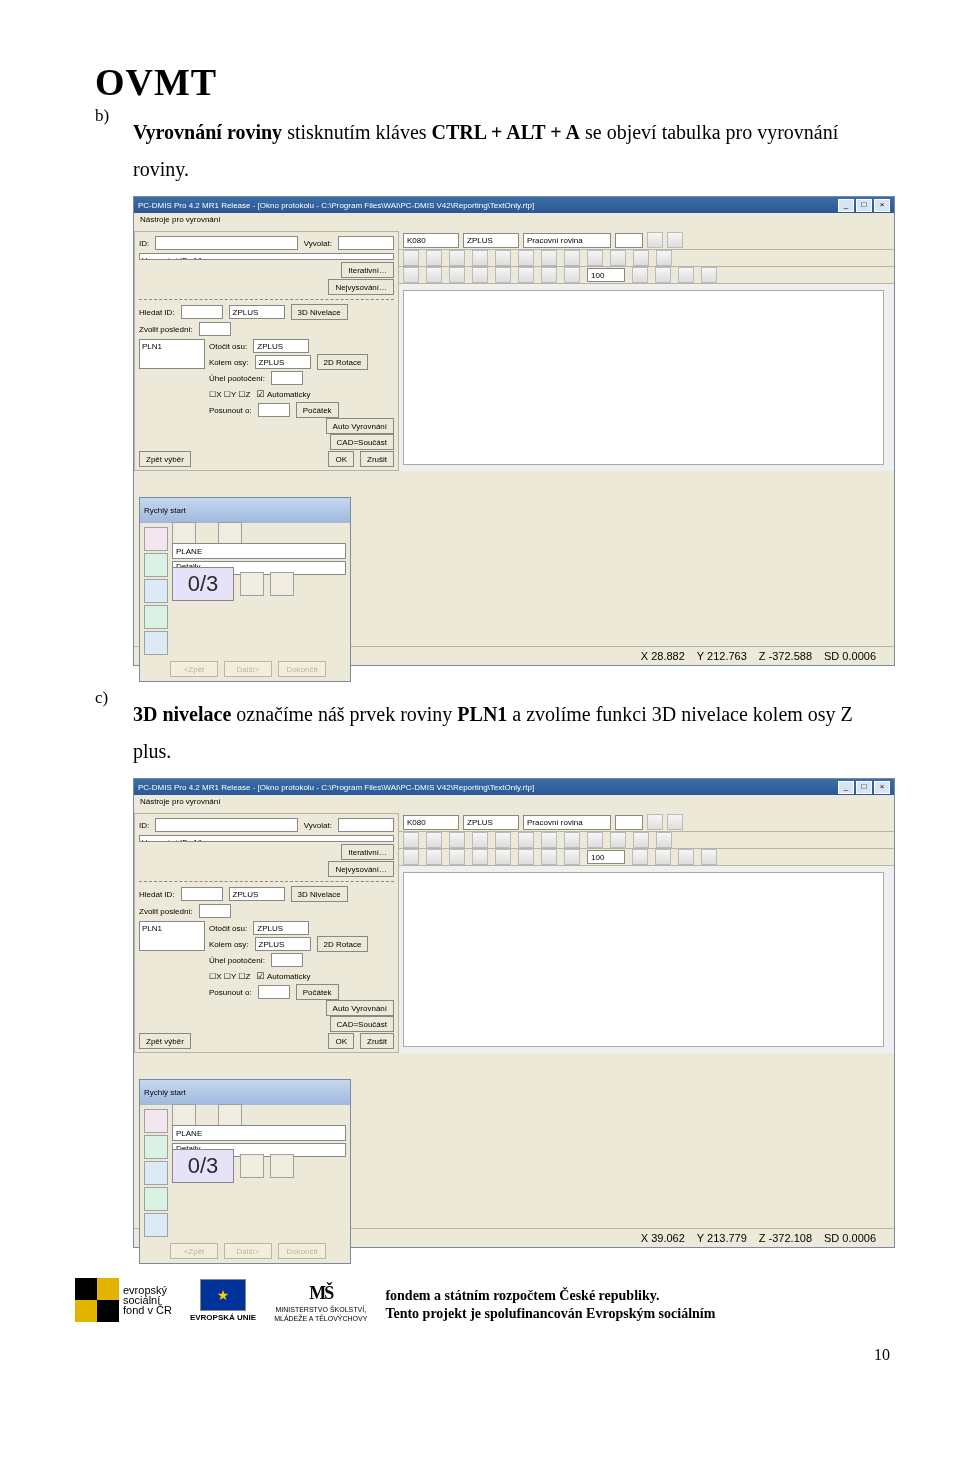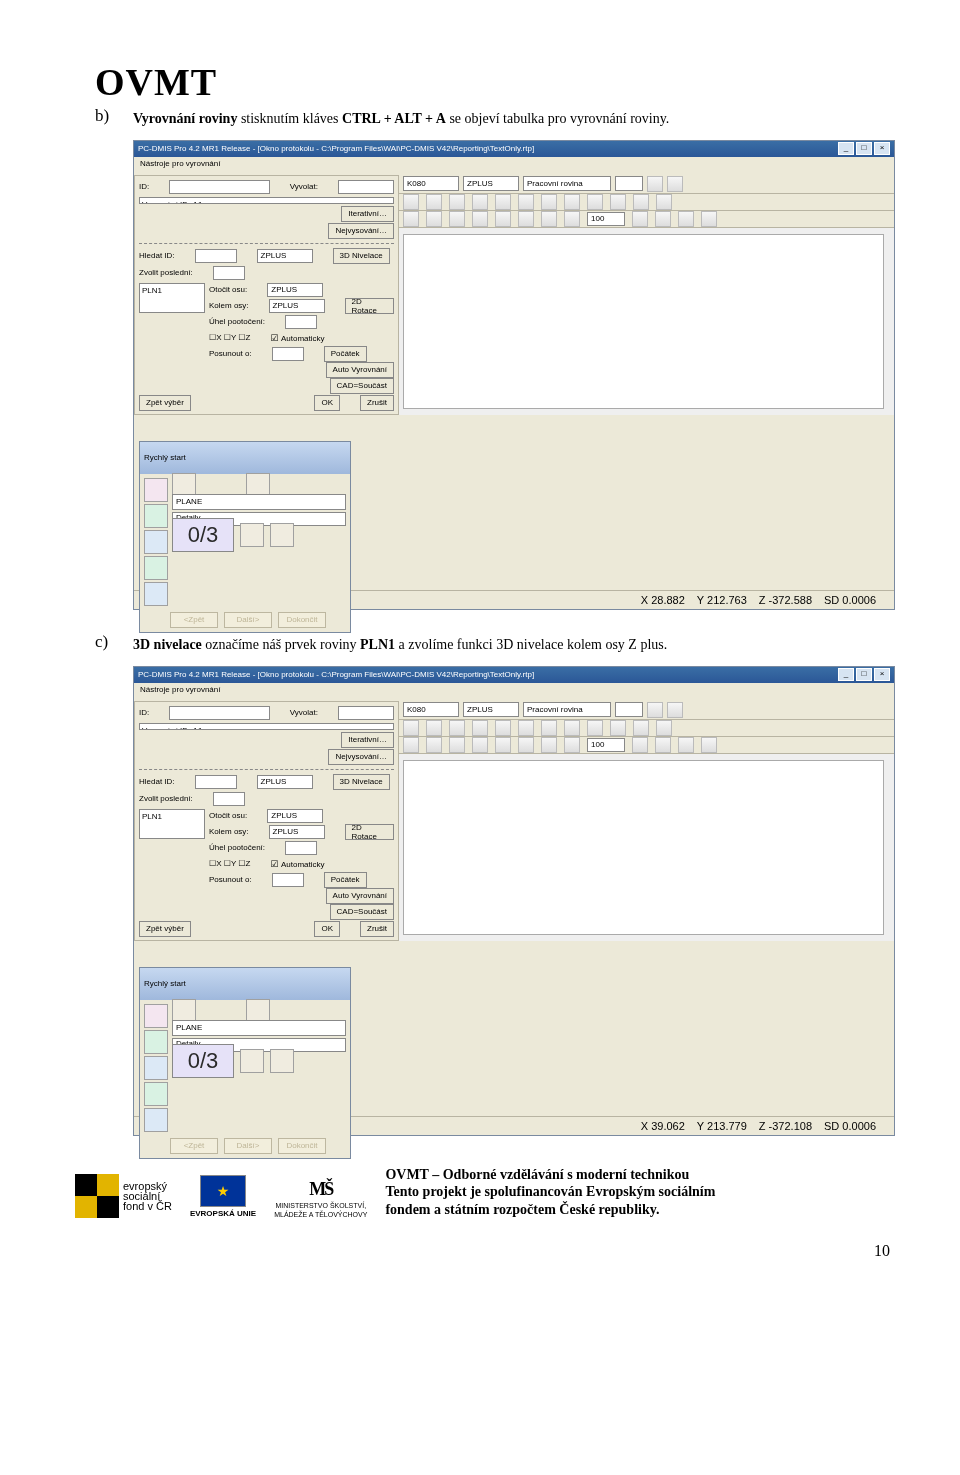--- a/index.html
+++ b/index.html
@@ -23,22 +23,23 @@
     display: flex;
     margin-bottom: 6px;
   }
   .list-label {
     width: 38px;
     flex-shrink: 0;
     font-size: 17px;
   }
   .list-text {
     flex: 1;
-    font-size: 14px;
+    font-size: 20px;
     line-height: 1.85;
+    margin-top: 8px;
   }
   .list-text .b { font-weight: bold; }
 
   
   .shot {
     margin: 8px 0 8px 38px;
     width: 760px;
     border: 1px solid #7a8aa0;
     font-family: Tahoma, Arial, sans-serif;
     font-size: 8px;
@@ -74,21 +75,21 @@
   }
   .panel {
     width: 255px;
     background: #ece9d8;
     border: 1px solid #b8b4a2;
     padding: 4px;
     display: flex;
     flex-direction: column;
     gap: 3px;
   }
-  .row { display:flex; align-items:center; gap:20px; height:14px;}
+  .row { display:flex; align-items:center; gap:6px; height:14px;}
   .lbl { font-size:8px; white-space:nowrap; }
   .inp { background:#fff; border:1px solid #8a8a8a; height:12px; flex:1; overflow:hidden;}
   .btn { background:#ece9d8; border:1px solid #888; height:14px; padding:0 6px; font-size:8px; display:flex; align-items:center; justify-content:center;}
   .sel { background:#fff; border:1px solid #888; height:12px; padding:0 3px; display:flex; align-items:center; min-width:48px;}
   .listbox { background:#fff; border:1px solid #888; height:34px; padding:2px; font-size:8px; line-height:10px; overflow:hidden;}
   .smalllist { background:#fff; border:1px solid #888; height:24px; padding:2px; font-size:8px;}
   .chk::before { content:"☑ "; font-size:9px;}
   .right {
     flex:1;
     display:flex;
@@ -123,21 +124,21 @@
     border:1px solid #aaa;
   }
   .floatpanel {
     position:absolute;
     left:5px;
     width:210px;
     background:#ece9d8;
     border:1px solid #7a8aa0;
     font-size:8px;
   }
-  .floatpanel .ftitle { height:16px; background:linear-gradient(#c6d8f0,#9fb8dc); padding:8px 4px; display:flex; align-items:center;}
+  .floatpanel .ftitle { height:25px; background:linear-gradient(#c6d8f0,#9fb8dc); padding:0 4px; display:flex; align-items:center;}
   .fpanel-body { display:flex; padding:4px; gap:4px;}
   .iconcol { display:flex; flex-direction:column; gap:2px;}
   .iconcol .ic { width:22px; height:22px; border:1px solid #a0a0a0; background:#f4e6f0;}
   .iconcol .ic.g { background:#d9f2e3;}
   .iconcol .ic.b { background:#dce9f6;}
   .fpright { flex:1; display:flex; flex-direction:column; gap:2px;}
   .bigcount {
     width:60px; height:32px; border:1px solid #888;
     background:#e6e2f8; color:#2a2a2a;
     font-family: Arial, sans-serif; font-size:22px;
@@ -541,20 +542,19 @@
     <div class="flogo">
       <div class="eu-flag">★</div>
       <div style="font-size:8px;font-weight:bold;">EVROPSKÁ UNIE</div>
     </div>
     <div class="flogo msmt">
       <div class="big">MŠ</div>
       <div style="font-size:7px;">MINISTERSTVO ŠKOLSTVÍ,</div>
       <div style="font-size:7px;">MLÁDEŽE A TĚLOVÝCHOVY</div>
     </div>
     <div class="ftext">
-      <div>OVMT – Odborné vzdělávání s moderní technikou</div>
+      <div>fondem a státním rozpočtem České republiky.</div>
       <div>Tento projekt je spolufinancován Evropským sociálním</div>
-      <div>fondem a státním rozpočtem České republiky.</div>
     </div>
   </div>
 
 </div>
 <div class="pagenum">10</div>
 
 </body></html>

